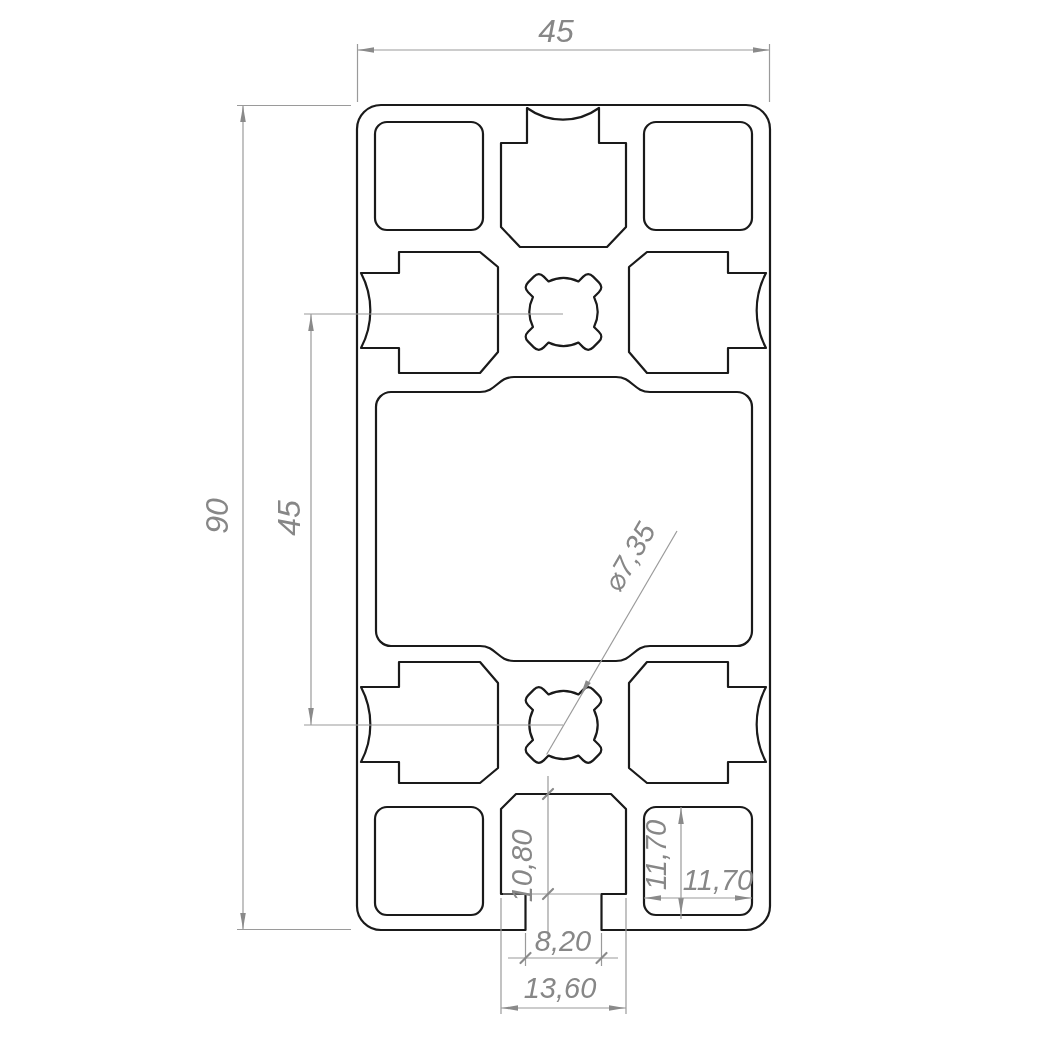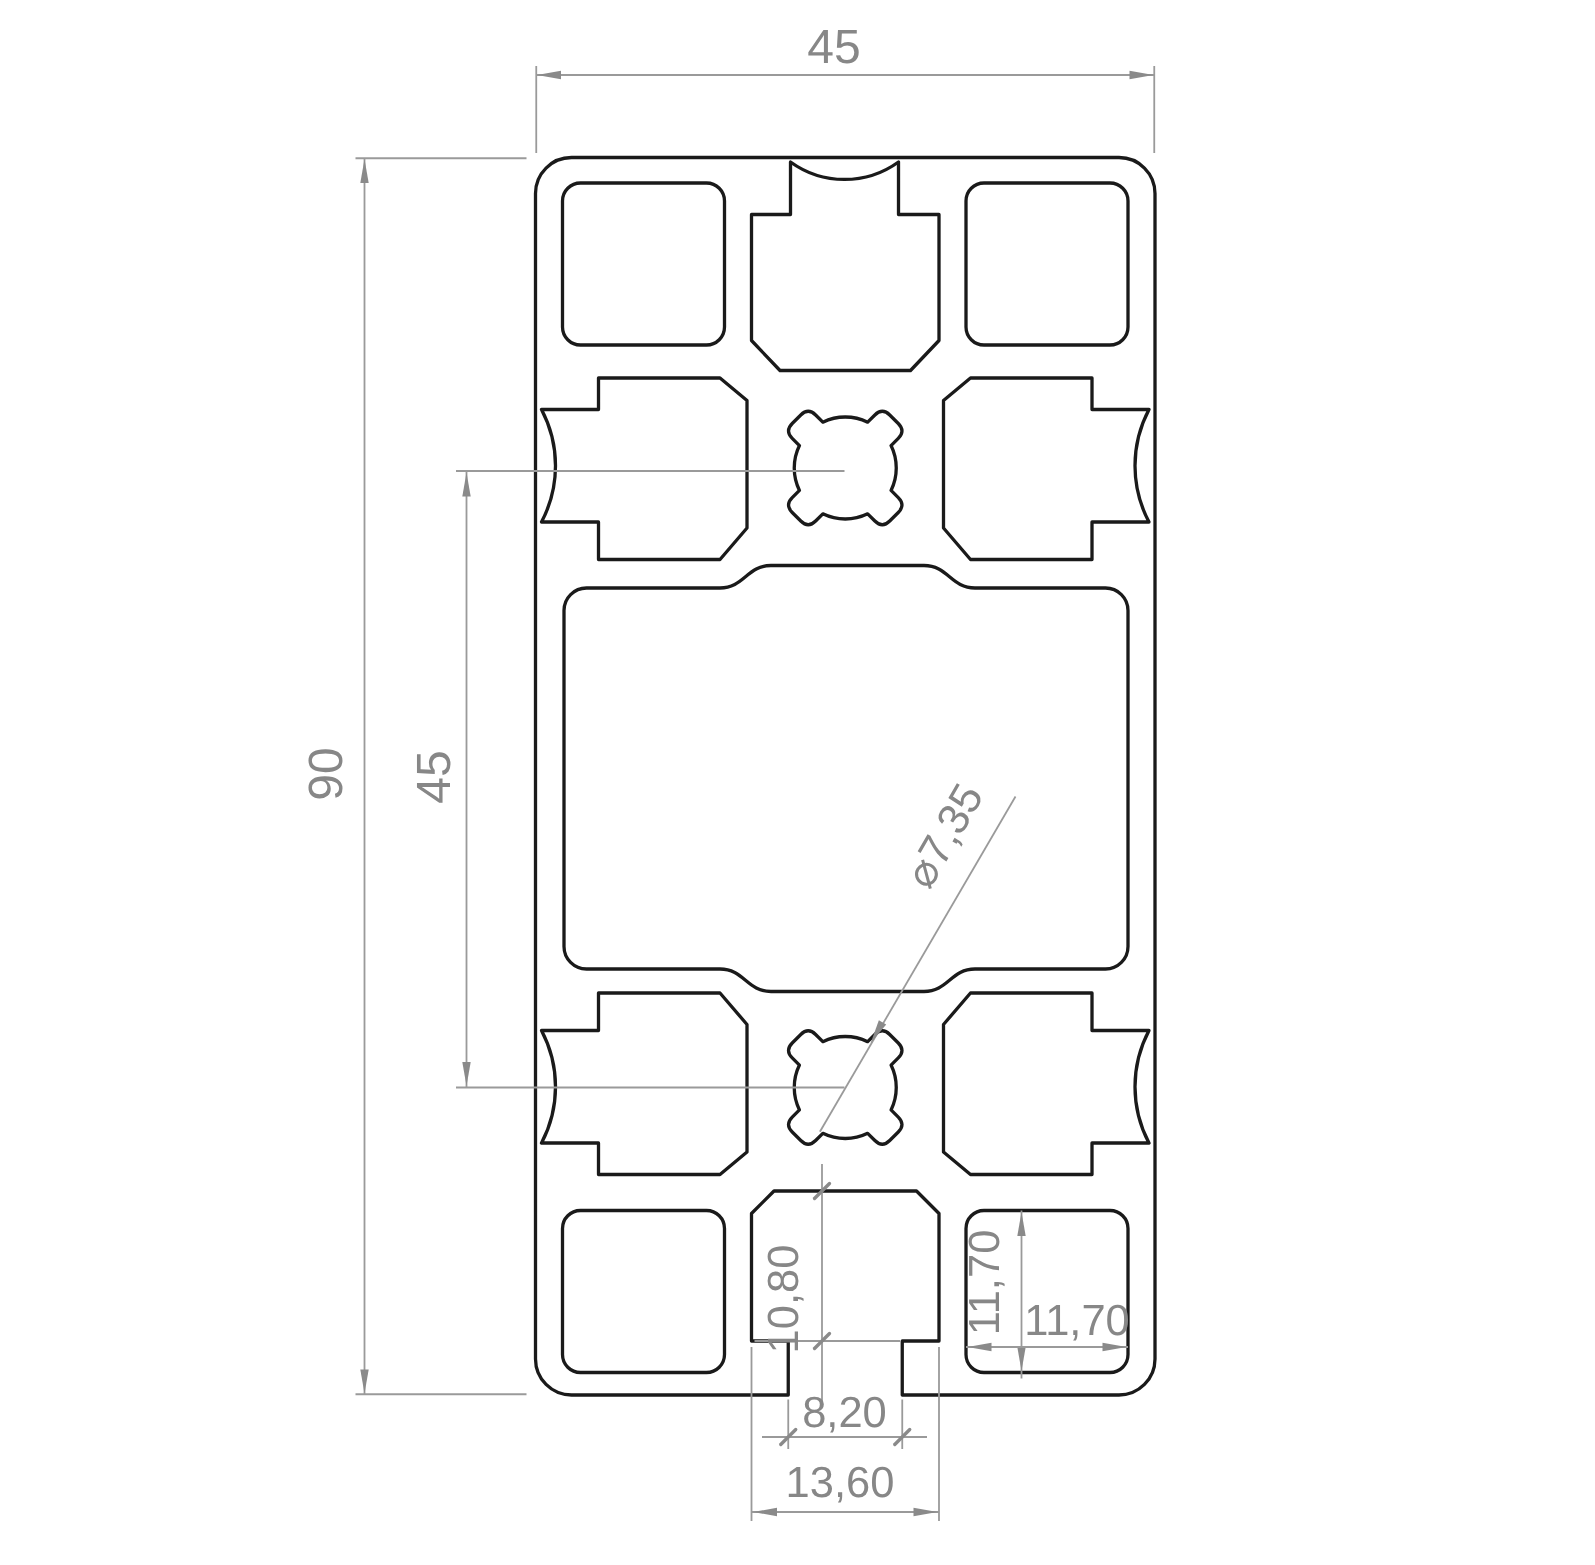--- a/index.html
+++ b/index.html
@@ -2,21 +2,21 @@
 <html style="--profile-line: #1a1a1a; --dim-line: #9a9a9a; --dim-text: #878787; --bg: #ffffff;"><head>
 <meta charset="utf-8">
 <style>
   :root{
     --profile-line:#1a1a1a;
     --dim-line:#9a9a9a;
     --dim-text:#878787;
     --bg:#ffffff;
   }
   html,body{margin:0;padding:0;background:var(--bg);}
-  .canvas-wrap{width:1063px;height:1043px;position:relative;background:var(--bg);overflow:hidden;}
+  .canvas-wrap{width:1063px;height:1043px;position:relative;background:var(--bg);overflow:hidden;font-style:italic;}
   svg{display:block;}
   .profile{stroke:var(--profile-line);stroke-width:2.2;fill:none;stroke-linejoin:round;stroke-linecap:round;}
   .dimline{stroke:var(--dim-line);stroke-width:1.2;fill:none;stroke-linecap:butt;}
   .tick{stroke:#8a8a8a;stroke-width:2.2;fill:none;stroke-linecap:round;}
   .arrow{fill:#8a8a8a;stroke:none;}
   .dimtext{fill:var(--dim-text);font-family:"Liberation Sans","DejaVu Sans",sans-serif;}
   .big{font-size:32px;}
   .small{font-size:29px;}
 </style>
 </head>

